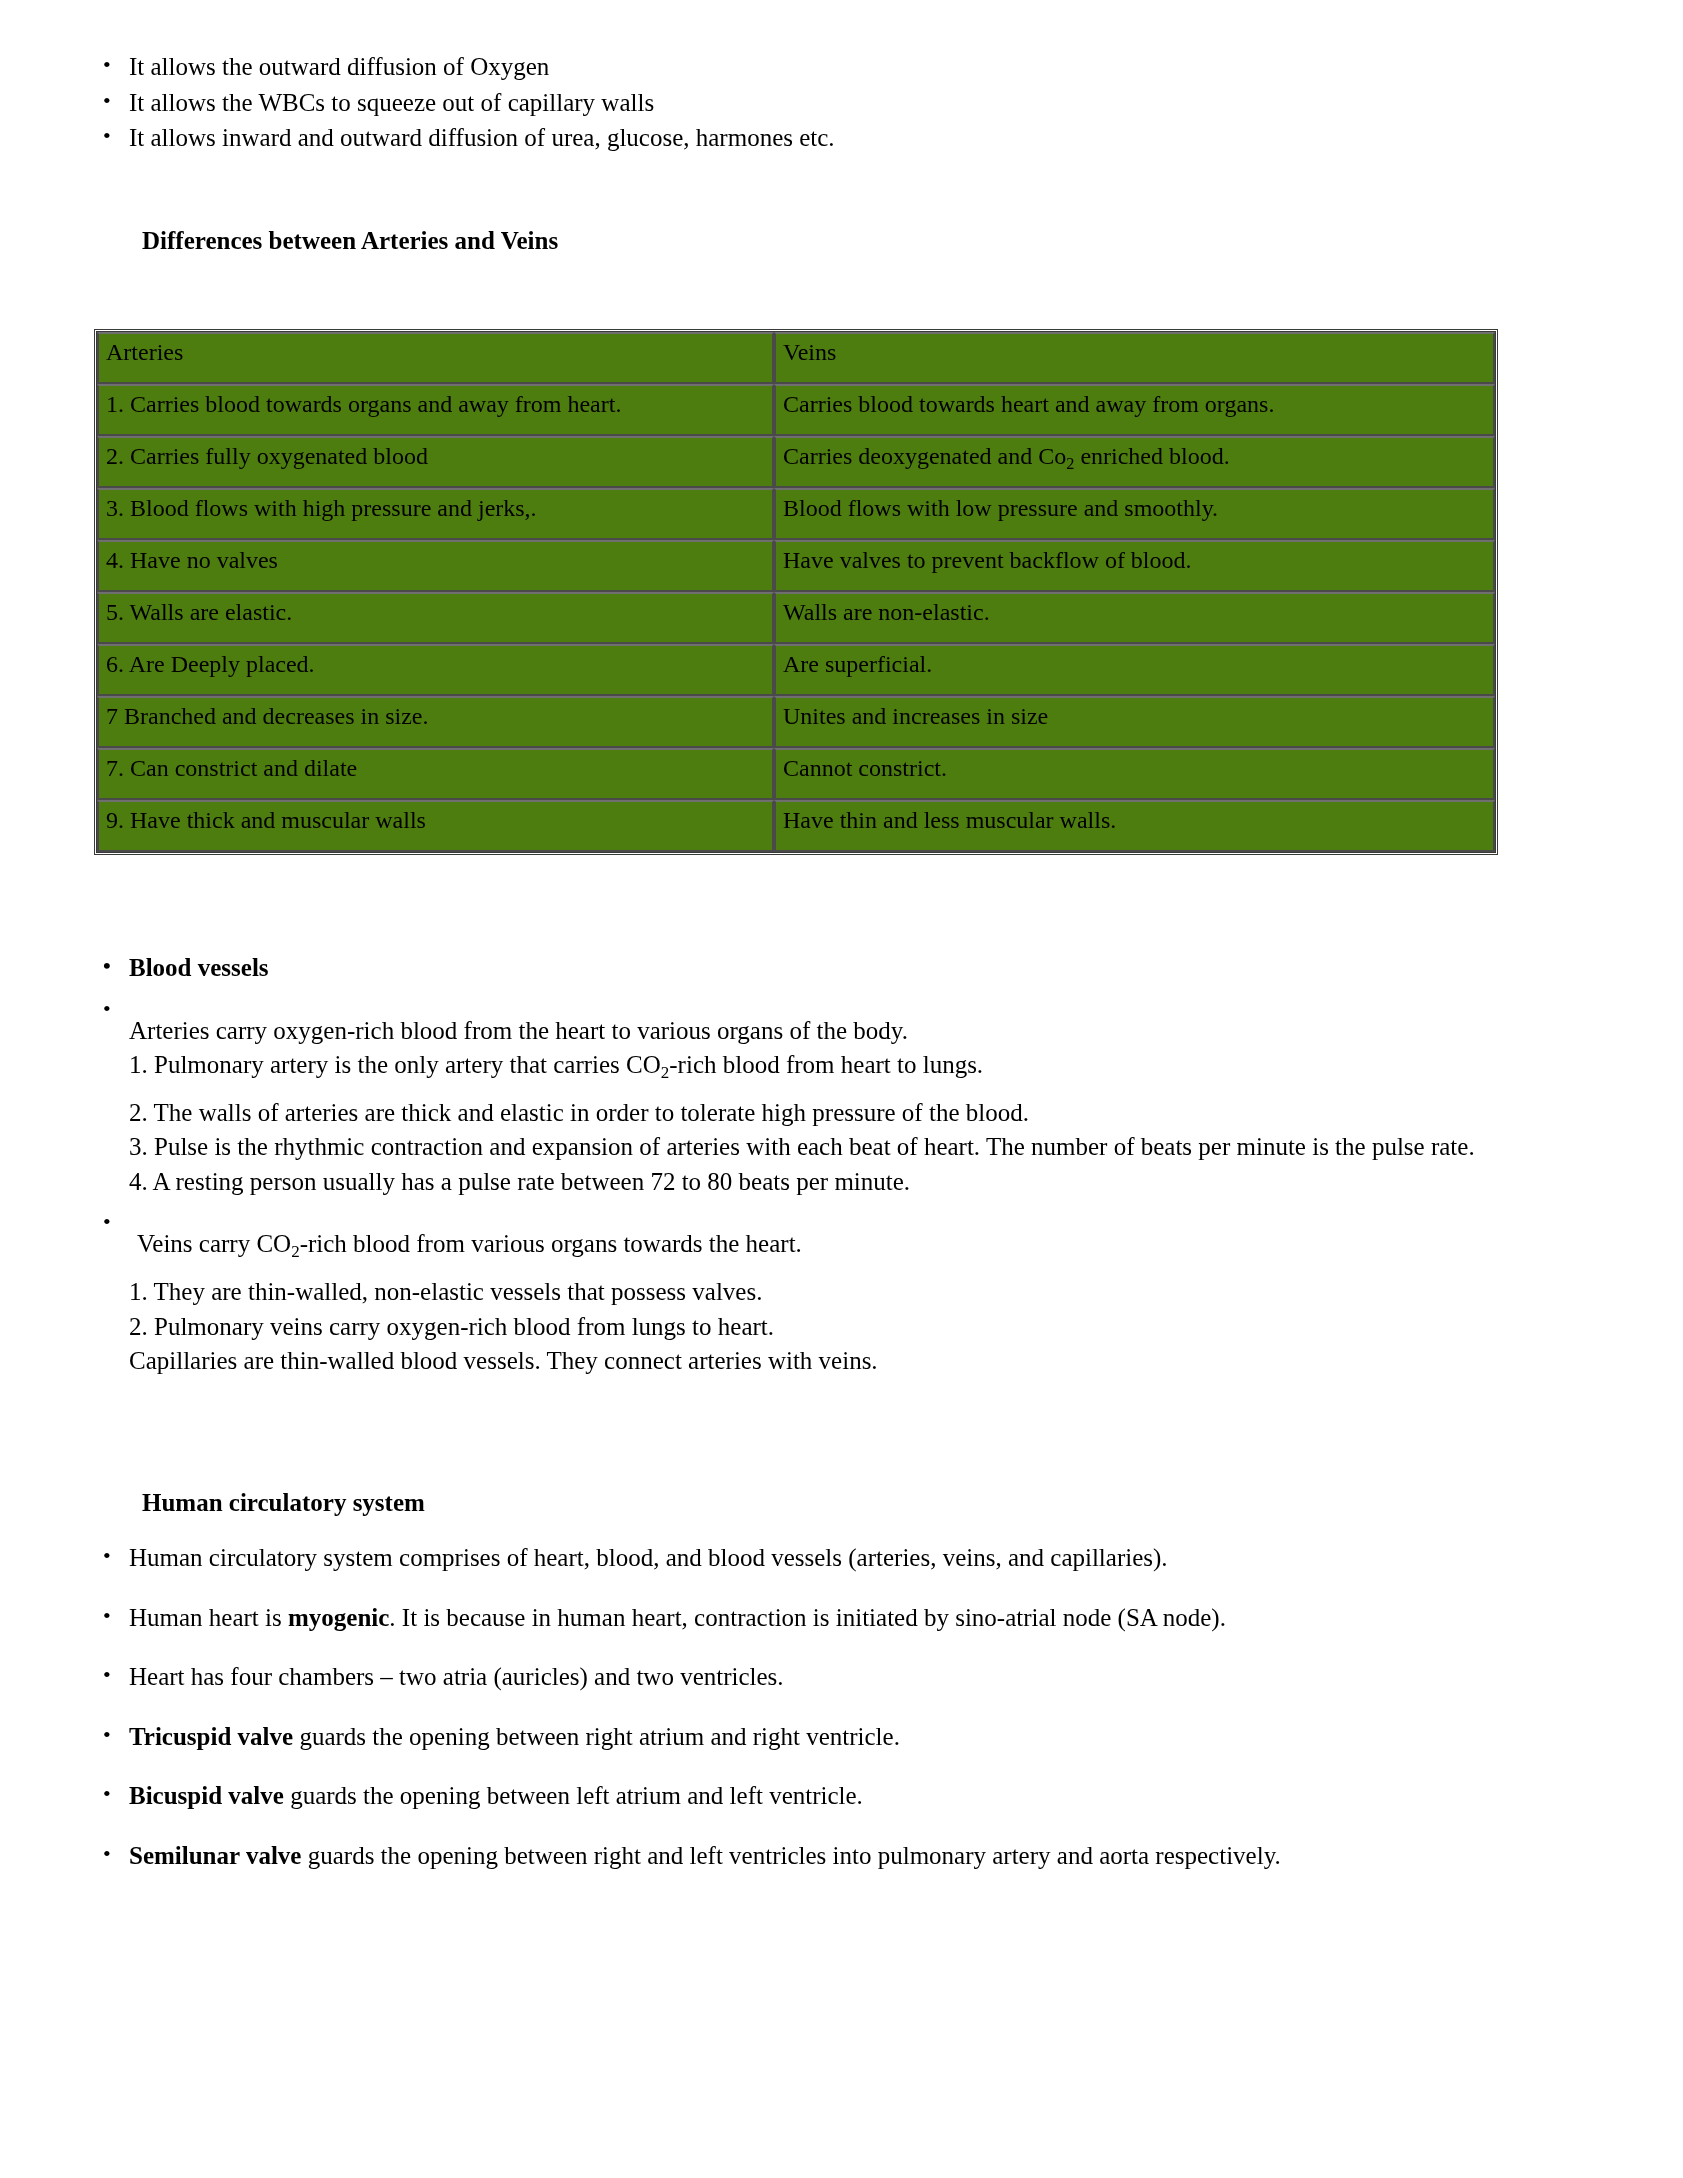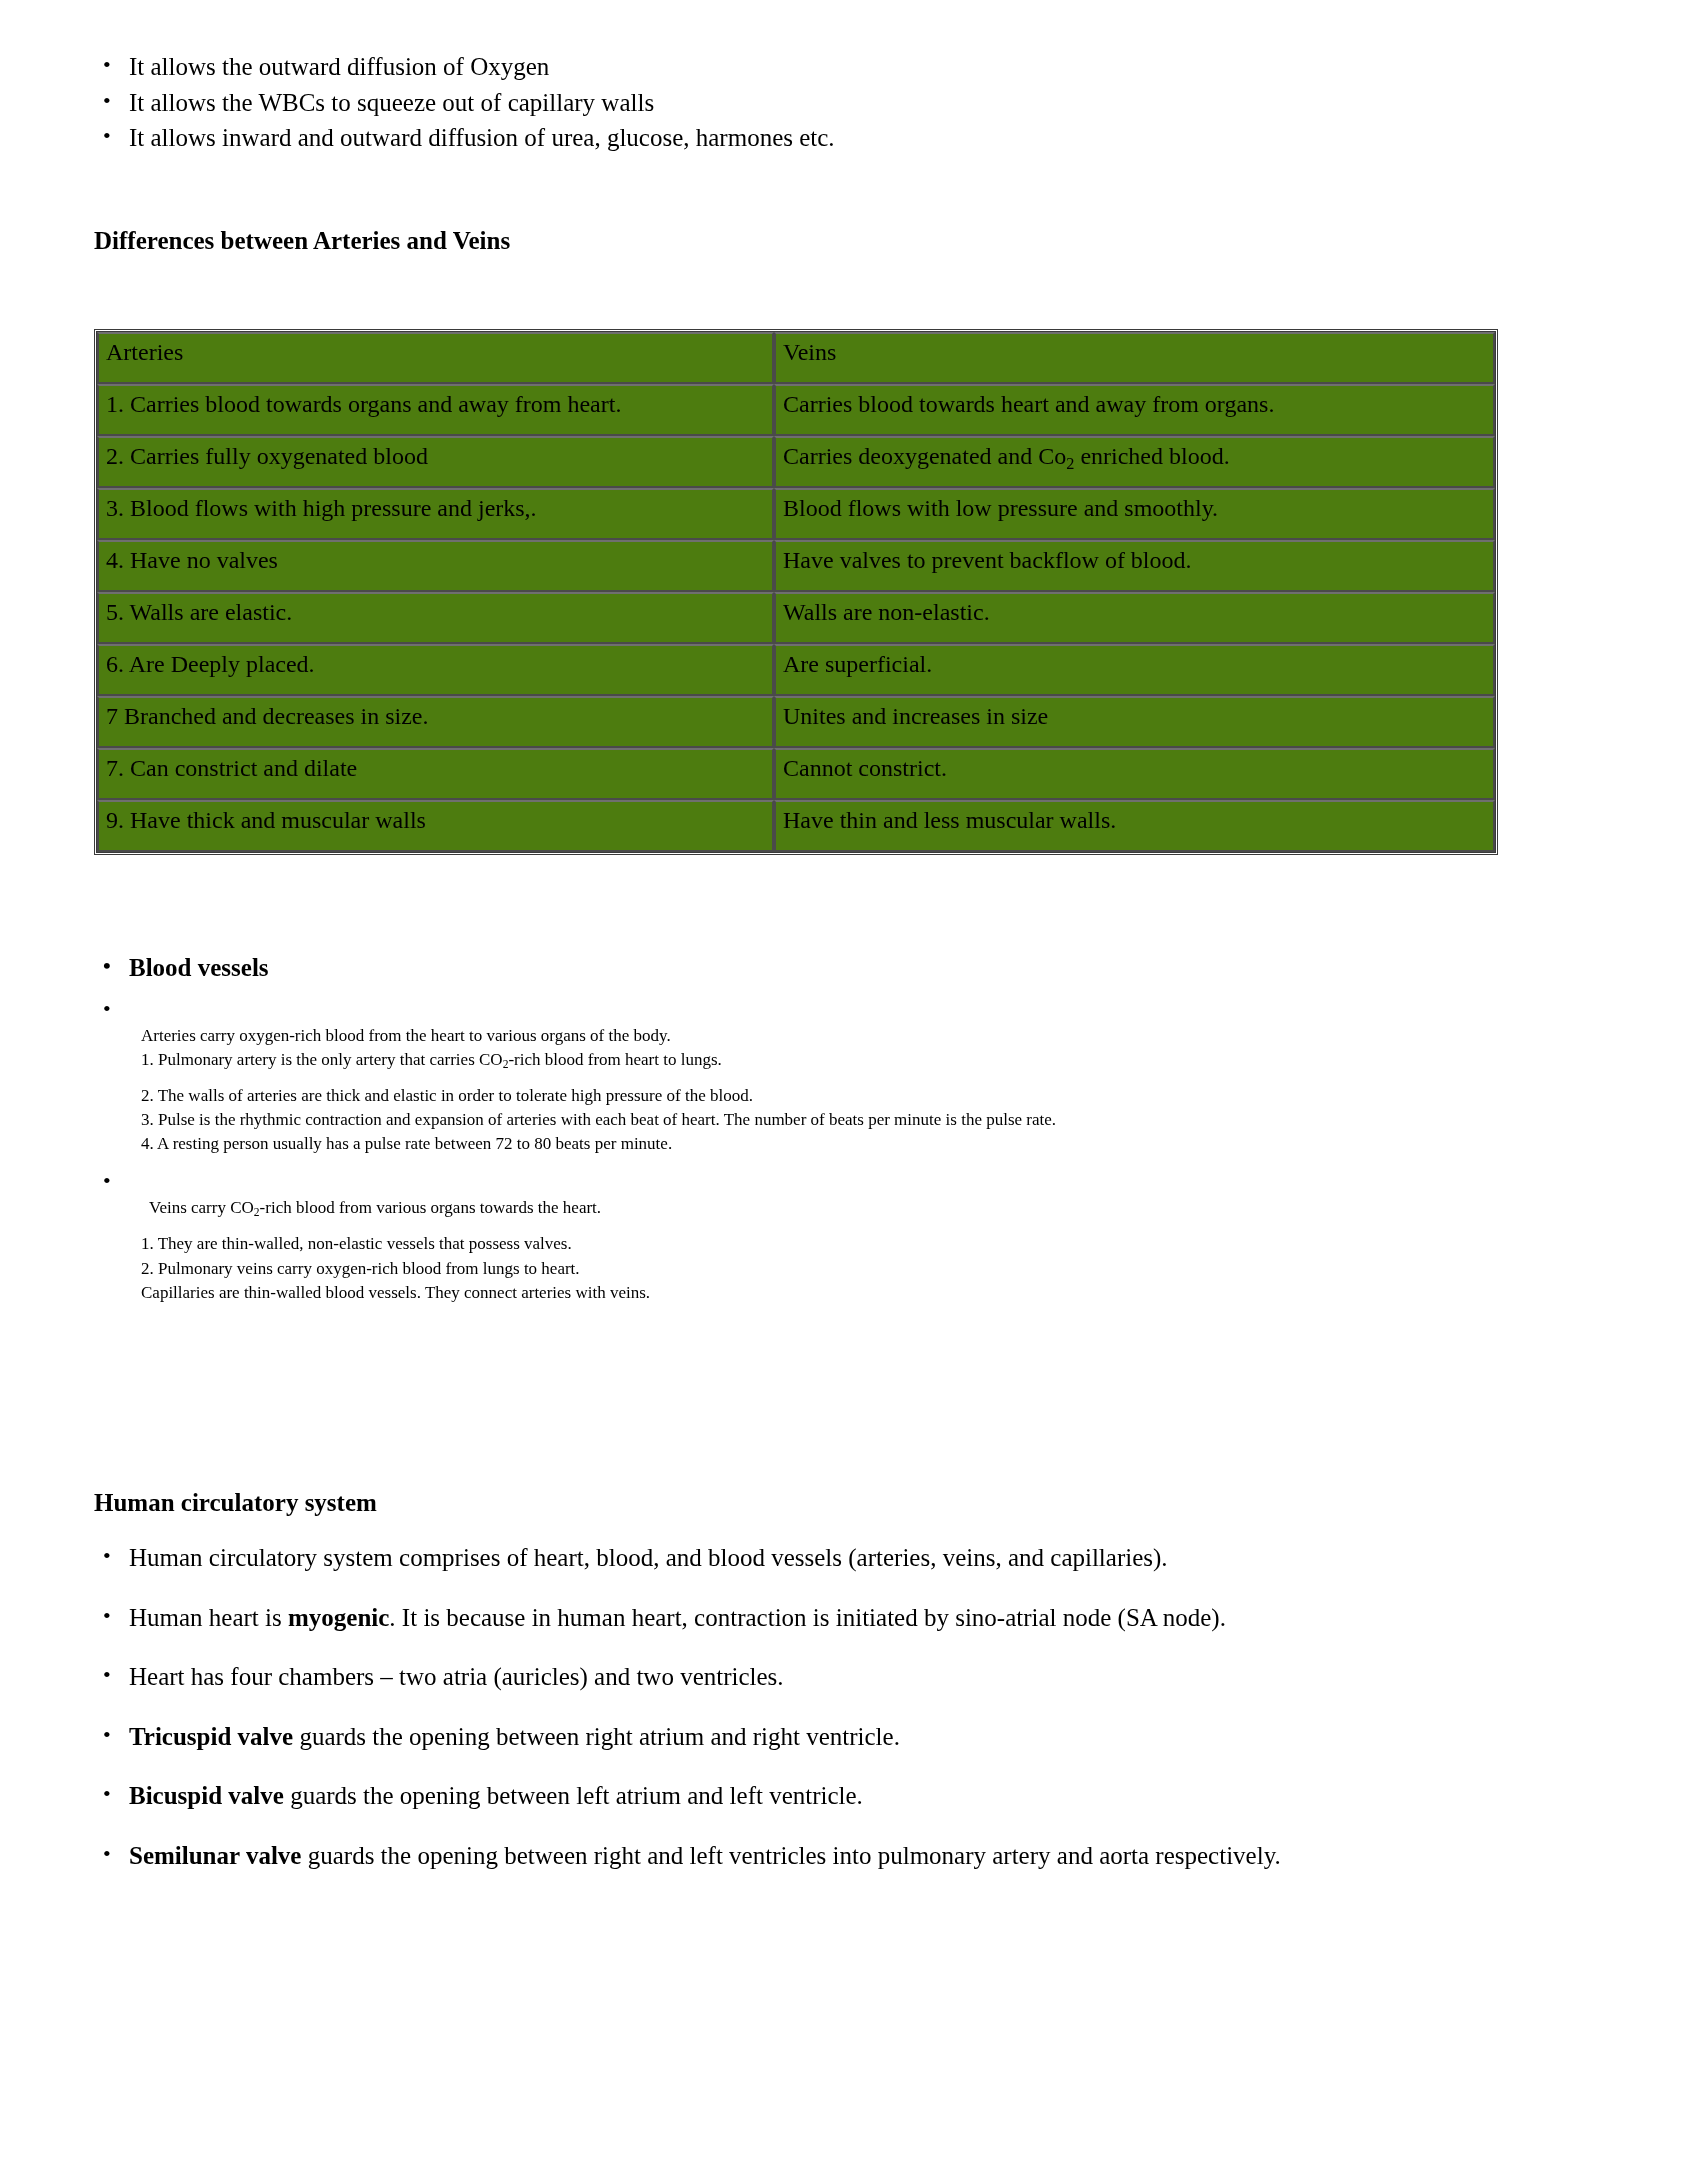--- a/index.html
+++ b/index.html
@@ -42,20 +42,21 @@
     left: 8px;
     top: -1px;
     font-size: 22px;
     line-height: 1.35;
   }
 
   .section-heading {
     font-weight: bold;
     font-size: 25px;
     line-height: 1.2;
+    margin-left: 48px;
   }
 
   
   .top-bullets {
     position: absolute;
     left: 95px;
     top: 51px;
     width: 1089px;
   }
   .top-bullets > li { margin-bottom: 3px; }
@@ -96,23 +97,23 @@
 
   
   .vessels {
     position: absolute;
     left: 95px;
     top: 952px;
     width: 1386px;
   }
   .vessels > li { margin-bottom: 2px; }
   .vessel-body {
-    margin: 12px;
+    margin: 0;
     padding-left: 34px;
-    font-size: 17px;
+    font-size: 25px;
     line-height: 1.30;
   }
   .vessel-body p { margin: 0 0 2px 0; }
   .vessel-body p.gap { margin-top: 13px; }
   .indent-blank { height: 18px; }
 
   .hcs-heading {
     position: absolute;
     left: 94px;
     top: 1488px;

